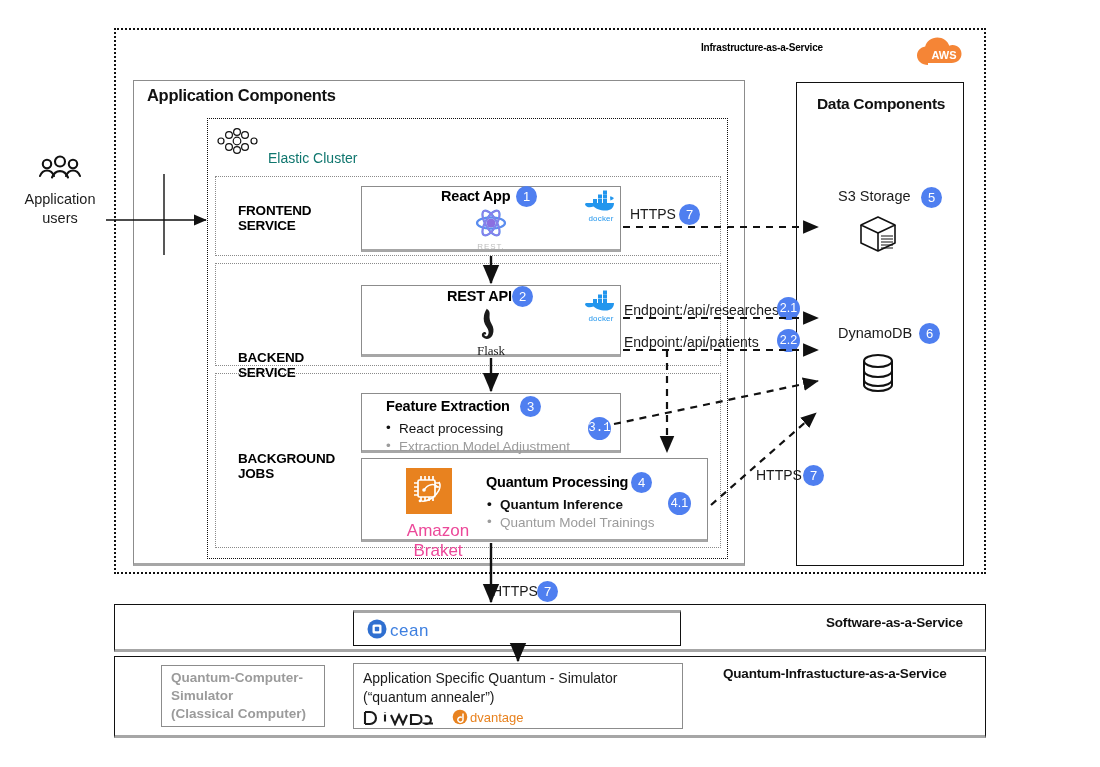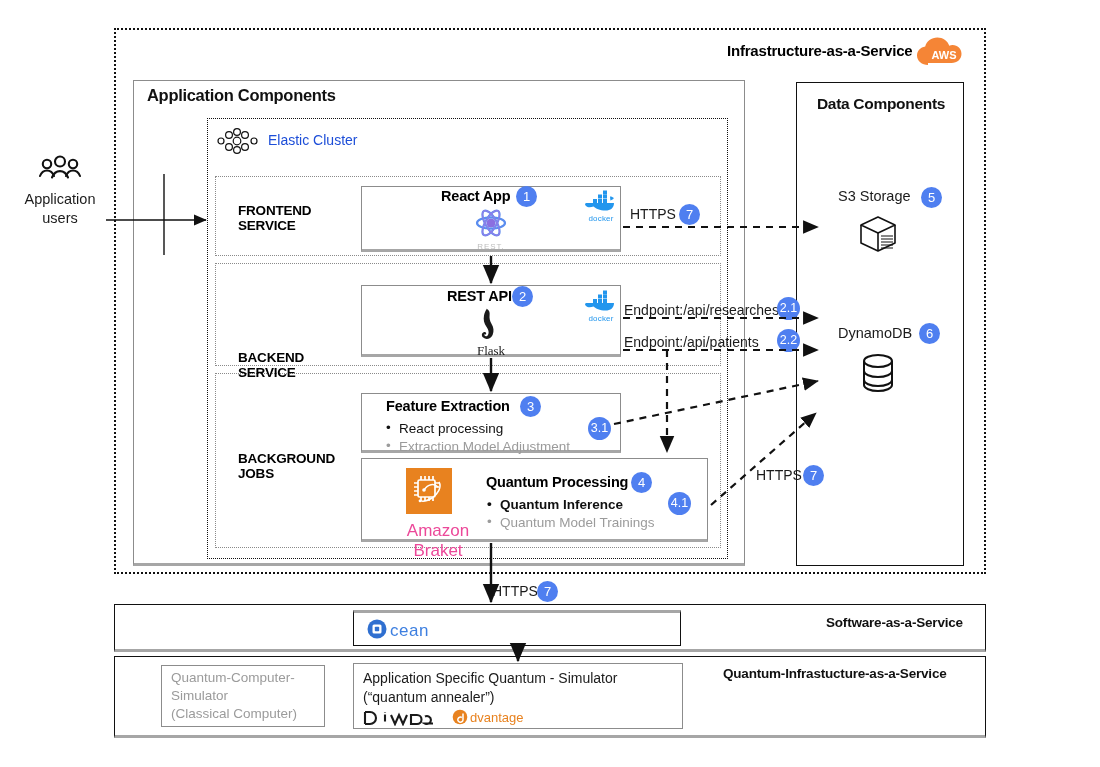--- a/index.html
+++ b/index.html
@@ -14,22 +14,22 @@
   #stage{position:absolute;left:0;top:0;width:1100px;height:767px;}
   .abs{position:absolute;box-sizing:border-box;}
 
   
   .iaas{
     left:114px;top:28px;width:872px;height:546px;
     border:2px dotted #111;
     background:#fff;
   }
   .iaas-title{
-    left:727px;top:42px;
-    font-weight:bold;font-size:15px;letter-spacing:-0.2px;color:#000;
+    left:701px;top:42px;
+    font-weight:bold;font-size:10px;letter-spacing:-0.2px;color:#000;
     white-space:nowrap;
   }
   .aws-cloud{left:915px;top:36px;width:48px;height:32px;}
 
   
   .appcomp{
     left:133px;top:80px;width:612px;height:486px;
     border:1px solid #8c8c8c;
     border-bottom:3px solid #a6a6a6;
     background:#fff;
@@ -41,21 +41,21 @@
     left:796px;top:82px;width:168px;height:484px;
     border:1px solid #111;background:#fff;
   }
   .datacomp-title{left:806px;top:95px;width:150px;text-align:center;font-weight:bold;font-size:15.5px;letter-spacing:-0.3px;}
 
   
   .elastic{
     left:207px;top:118px;width:521px;height:441px;
     border:1.5px dotted #111;
   }
-  .elastic-label{left:268px;top:132px;font-size:14px;color:#1d4ed8;}
+  .elastic-label{left:268px;top:150px;font-size:14px;color:#0f766e;}
   .elastic-icon{left:216px;top:128px;width:44px;height:26px;}
 
   
   .lane{border:1.5px dotted #8a8a8a;}
   .lane-frontend{left:215px;top:176px;width:506px;height:80px;}
   .lane-backend{left:215px;top:263px;width:506px;height:103px;}
   .lane-bg{left:215px;top:373px;width:506px;height:175px;}
 
   .lane-title{font-weight:bold;font-size:13.5px;line-height:15px;letter-spacing:-0.2px;color:#000;}
   .lt-frontend{left:238px;top:203px;}
@@ -85,21 +85,21 @@
   .badge-s{width:23px;height:23px;font-size:12.5px;}
 
   .b1{left:516px;top:186px;}
   .b2{left:512px;top:286px;}
   .b3{left:520px;top:396px;}
   .b4{left:631px;top:472px;}
   .b5{left:921px;top:187px;}
   .b6{left:919px;top:323px;}
   .b21{left:777px;top:297px;text-align:center;}
   .b22{left:777px;top:329px;}
-  .b31{left:588px;top:417px;}
+  .b31{left:588px;top:417px;font-family:Liberation Mono, monospace;}
   .b41{left:668px;top:492px;}
   .b7a{left:182px;top:232px;}
   .b7b{left:679px;top:204px;}
   .b7c{left:803px;top:465px;}
   .b7d{left:537px;top:581px;}
 
   
   .bullets{font-size:13.5px;line-height:18px;}
   .bullets li{list-style:none;position:relative;padding-left:13px;}
   .bullets li::before{content:"•";position:absolute;left:0;top:-1px;}
@@ -137,21 +137,21 @@
   .saas-title{left:826px;top:615px;font-weight:bold;font-size:13.5px;letter-spacing:-0.2px;}
   .ocean-card{left:353px;top:610px;width:328px;height:36px;border:1px solid #111;border-top:3px solid #a6a6a6;background:#fff;}
   .ocean-logo{left:366px;top:618px;}
 
   .qiaas{
     left:114px;top:656px;width:872px;height:82px;
     border:1px solid #111;border-bottom:3px solid #a6a6a6;background:#fff;
   }
   .qiaas-title{left:723px;top:666px;font-weight:bold;font-size:13.5px;letter-spacing:-0.2px;}
   .qsim-card{left:161px;top:665px;width:164px;height:62px;border:1px solid #8c8c8c;background:#fff;}
-  .qsim-text{left:171px;top:669px;width:150px;font-size:13.5px;line-height:18px;color:#9b9b9b;}
+  .qsim-text{left:171px;top:669px;width:150px;font-size:13.5px;line-height:18px;color:#9b9b9b;font-weight:bold;}
   .qapp-card{left:353px;top:663px;width:330px;height:66px;border:1px solid #8c8c8c;background:#fff;}
   .qapp-text{left:363px;top:669px;width:310px;font-size:14px;line-height:19px;color:#1b1b1b;}
   .dwave-logo{left:363px;top:710px;}
   .adv-logo{left:452px;top:708px;}
 
   
   #wires{position:absolute;left:0;top:0;width:1100px;height:767px;pointer-events:none;}
 
   
   .docker-wrap{position:absolute;}

